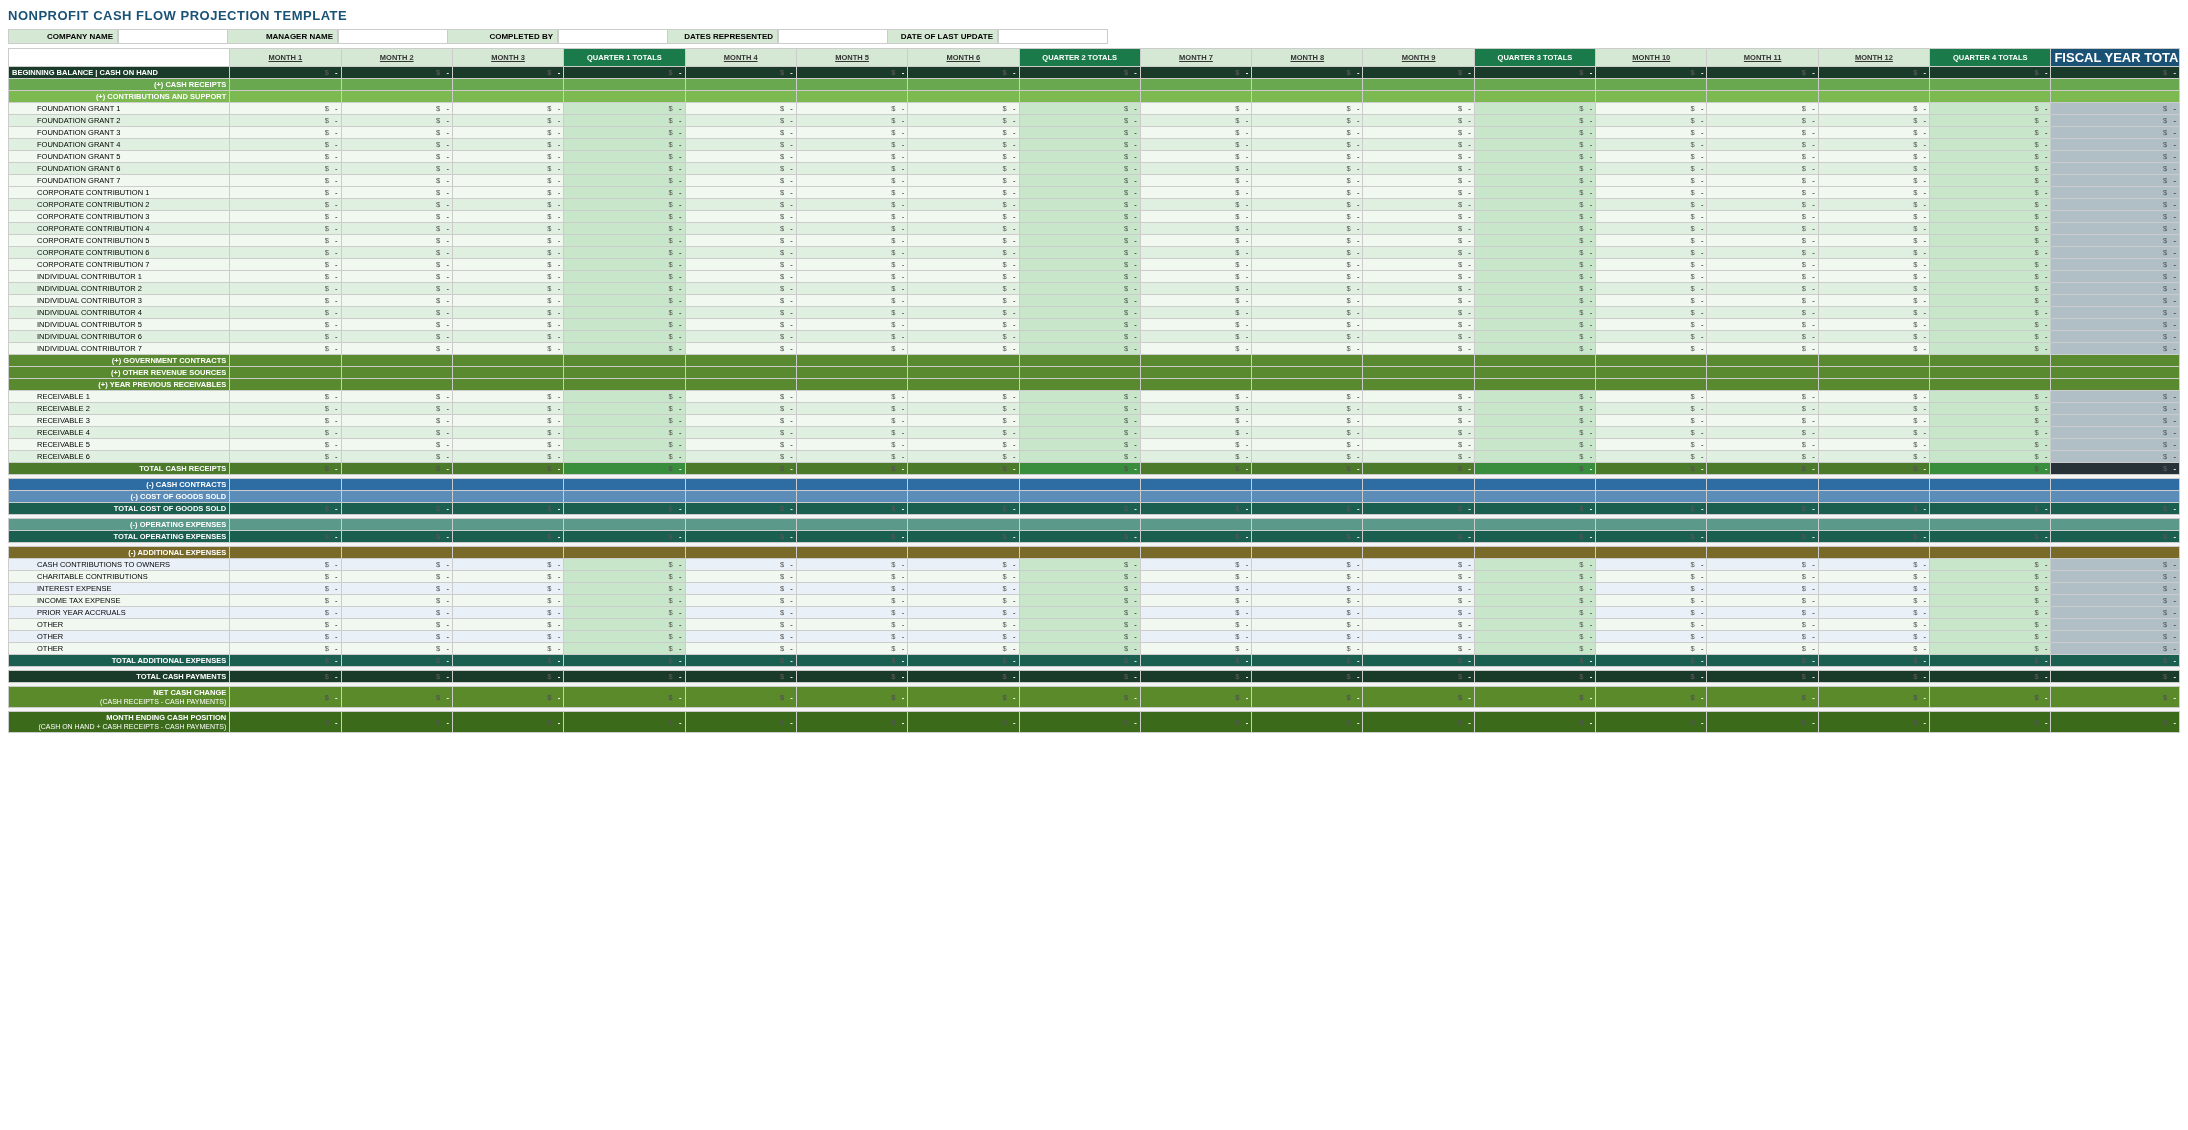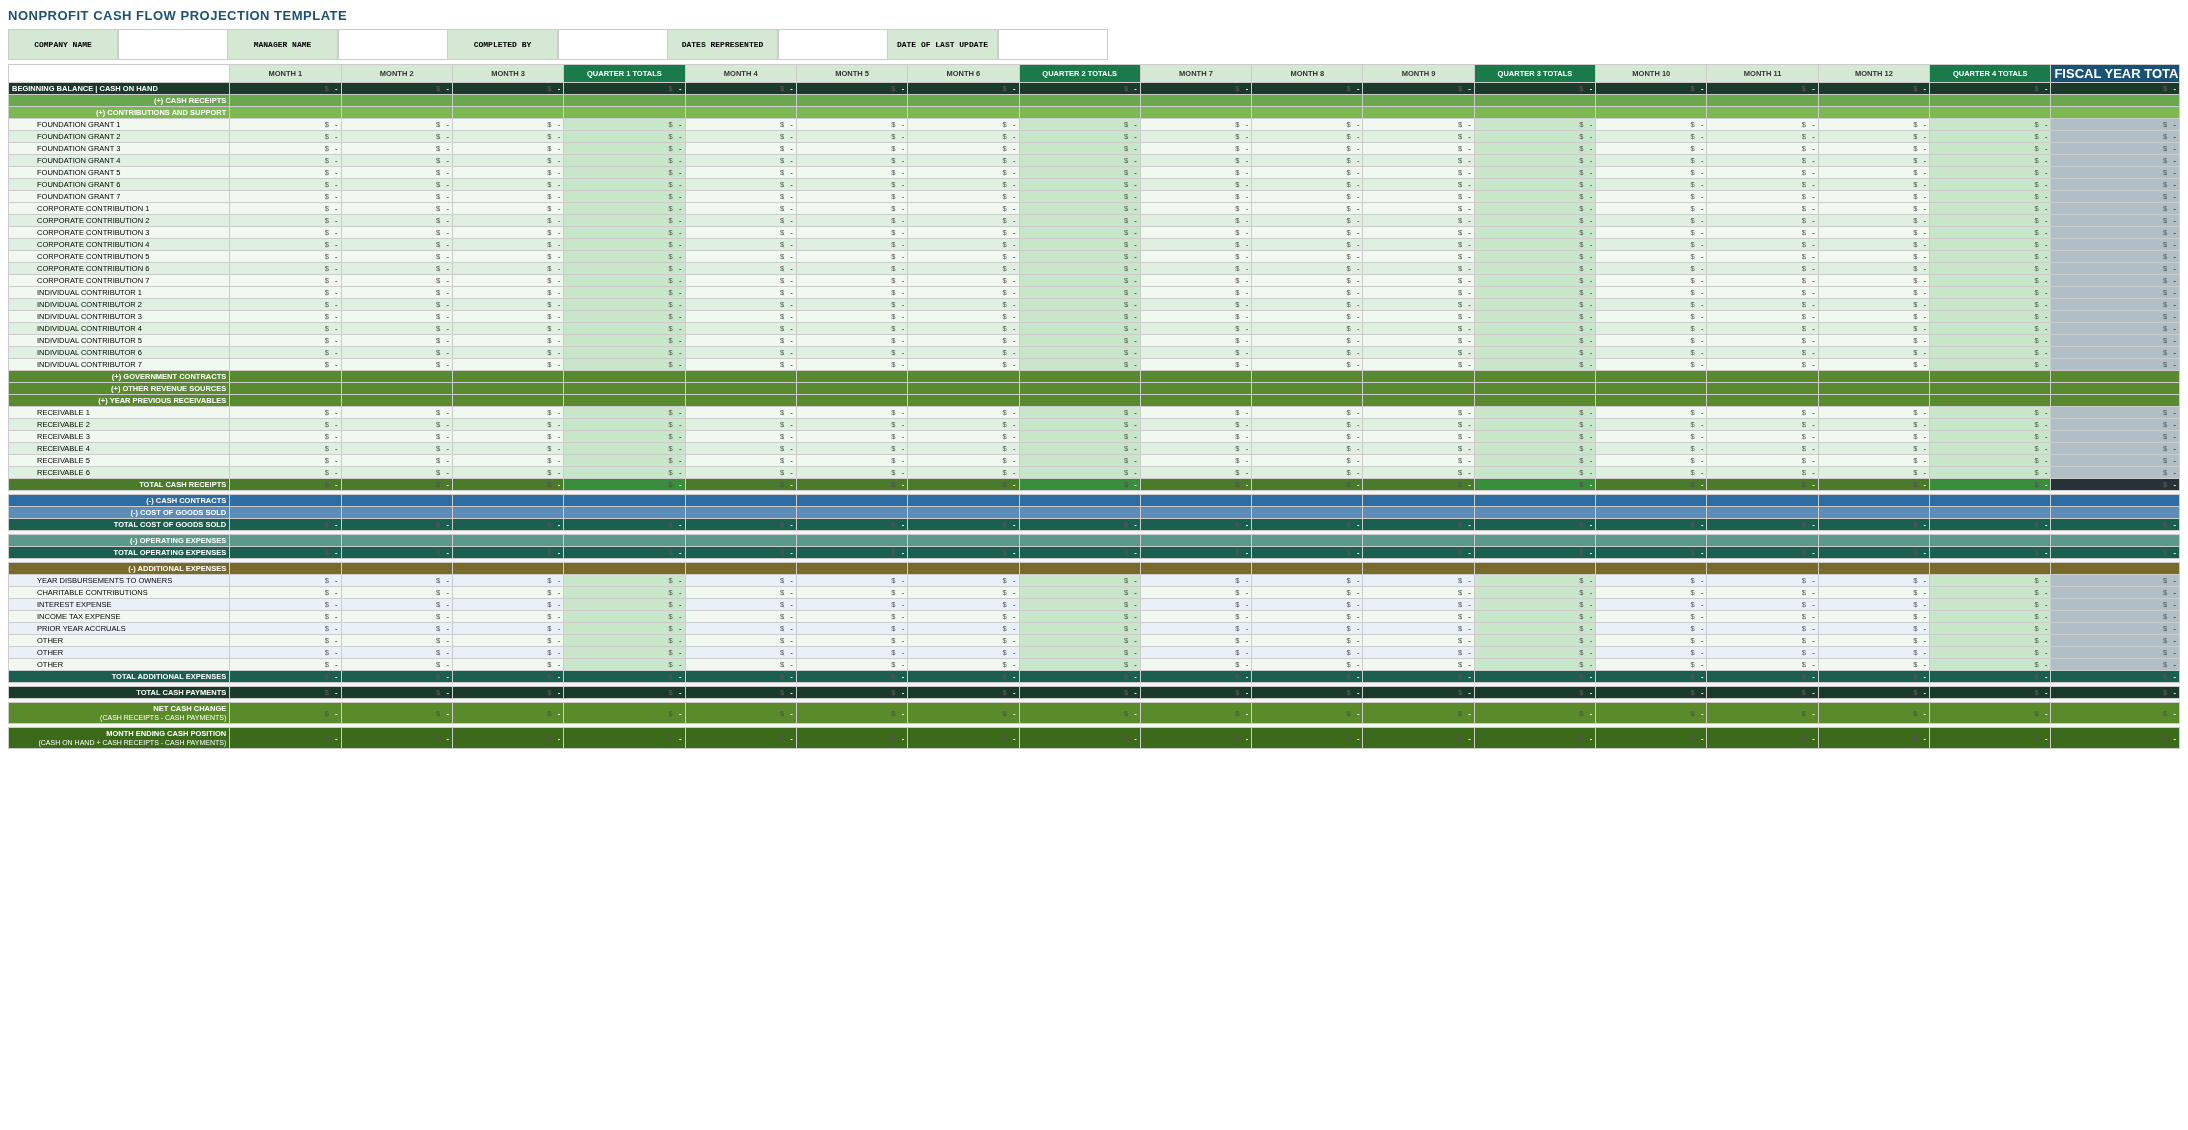--- a/index.html
+++ b/index.html
@@ -3,36 +3,36 @@
   <meta charset="utf-8">
   <style>
     * { box-sizing: border-box; margin: 0; padding: 0; }
     body { font-family: Arial, sans-serif; font-size: 9px; background: #fff; overflow-x: auto; }
     
     .sheet { width: 2188px; min-height: 1130px; padding: 8px; }
     
     .title { font-size: 13px; font-weight: bold; color: #1a5276; margin-bottom: 6px; letter-spacing: 0.5px; }
     
     .header-info { display: flex; gap: 0; margin-bottom: 4px; }
-    .header-cell { border: 1px solid #ccc; padding: 10px 4px; text-align: center; font-family: Liberation Mono, monospace; }
+    .header-cell { border: 1px solid #ccc; padding: 2px 4px; text-align: right; }
     .header-label { background: #d5e8d4; font-weight: bold; font-size: 8px; min-width: 110px; }
     .header-value { background: #fff; min-width: 110px; font-size: 8px; border-left: none; }
     
     table { border-collapse: collapse; width: 100%; table-layout: fixed; }
     
     th, td { border: 1px solid #ccc; font-size: 7.5px; padding: 1px 3px; white-space: nowrap; overflow: hidden; }
     
     
     .col-label { width: 155px; }
     .col-month { width: 78px; }
     .col-quarter { width: 85px; }
     .col-fiscal { width: 90px; }
     
     
-    .th-month { background: #d5e8d4; color: #333; text-align: center; font-weight: bold; font-size: 7.5px; }
+    .th-month { background: #d5e8d4; color: #333; text-align: center; font-weight: bold; font-size: 7.5px; text-decoration: underline; }
     .th-quarter { background: #1a7a4a; color: #fff; text-align: center; font-weight: bold; font-size: 7.5px; }
     .th-fiscal { background: #1a5276; color: #fff; text-align: center; font-weight: bold; font-size: 13px; }
     .th-label { background: #fff; }
     
     
     .row-section-green { background: #6aa84f; color: #fff; font-weight: bold; }
     .row-total-green { background: #4a7a2a; color: #fff; font-weight: bold; }
     .row-total-teal { background: #1a5f50; color: #fff; font-weight: bold; }
     .row-total-dark { background: #1a3a2a; color: #fff; font-weight: bold; }
     .row-net { background: #5a8a2a; color: #fff; font-weight: bold; }
@@ -945,21 +945,21 @@
           <td class="row-addexp"></td>
           <td class="row-addexp"></td>
           <td class="row-addexp"></td>
           <td class="row-addexp"></td>
           <td class="row-addexp"></td>
           <td class="row-addexp"></td>
           <td class="row-addexp"></td>
           <td class="row-addexp"></td>
 </tr>
         <tr class="blue-data">
-    <td class="label-cell sub-label">YEAR DISBURSEMENTS TO OWNERS</td>
+    <td class="label-cell sub-label">CASH CONTRIBUTIONS TO OWNERS</td>
     <td class=""><span class="dollar">$</span> &nbsp; -</td>
           <td class=""><span class="dollar">$</span> &nbsp; -</td>
           <td class=""><span class="dollar">$</span> &nbsp; -</td>
           <td class="td-quarter"><span class="dollar">$</span> &nbsp; -</td>
           <td class=""><span class="dollar">$</span> &nbsp; -</td>
           <td class=""><span class="dollar">$</span> &nbsp; -</td>
           <td class=""><span class="dollar">$</span> &nbsp; -</td>
           <td class="td-quarter"><span class="dollar">$</span> &nbsp; -</td>
           <td class=""><span class="dollar">$</span> &nbsp; -</td>
           <td class=""><span class="dollar">$</span> &nbsp; -</td>

